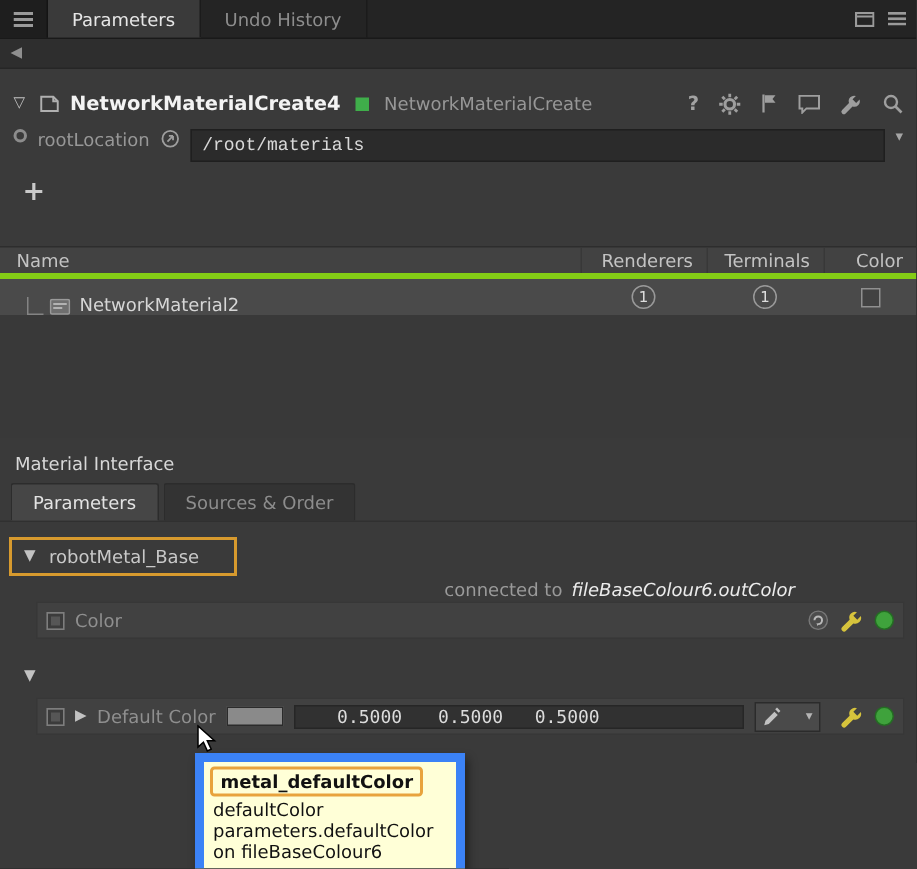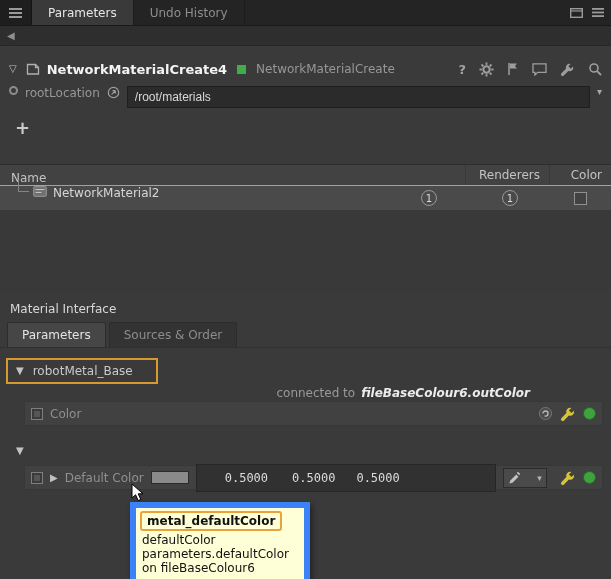--- a/index.html
+++ b/index.html
@@ -26,69 +26,69 @@
 .edit-flag{width:9px;height:9px;background:#3fae4a;margin:0 10px}
 .node-type{color:#979797}
 .nh-icons{margin-left:auto;display:flex;align-items:center;gap:13px}
 .nh-icons span{display:flex;align-items:center}
 .help-badge{color:#a2a2a2;font-weight:bold;font-size:13px}
 
 
 .rootloc{height:28px;margin-top:2px;display:flex;padding:0 9px;gap:7px}
 .state-dot{width:9px;height:9px;border:2px solid #8c8c8c;border-radius:50%;flex:none}
 .param-label{color:#979797;white-space:nowrap}
-.text-field{flex:1;height:22px;background:#2b2b2b;border:1px solid #1f1f1f;color:#d9d9d9;padding:0 7px;font-family:Liberation Sans, sans-serif;font-size:12px;outline:none}
+.text-field{flex:1;height:22px;background:#2b2b2b;border:1px solid #1f1f1f;color:#d9d9d9;padding:0 7px;font-family:Liberation Mono, monospace;font-size:12px;outline:none}
 .dd{color:#a5a5a5;font-size:10px}
 
 
 .add-row{height:24px;margin-top:2px;display:flex;align-items:center;padding-left:15px}
 .add-btn{color:#c9c9c9;font-size:18px;line-height:1;font-weight:bold;cursor:default}
 
 
 .nm-table{margin-top:24px}
-.t-head{height:22px;display:flex;align-items:flex-end;background:#424242;border-top:1px solid #2d2d2d;border-bottom:1px solid #84cc16;color:#c3c3c3}
+.t-head{height:22px;display:flex;align-items:center;background:#424242;border-top:1px solid #2d2d2d;border-bottom:4px solid #84cc16;color:#c3c3c3}
 .c-name{flex:1;padding-left:11px}
 .c-rend{width:84px;flex:none}
 .c-term{width:78px;flex:none}
 .c-col{width:62px;flex:none}
 .t-head .c-rend,.t-head .c-term,.t-head .c-col{border-left:1px solid #383838;height:100%;display:flex;align-items:center;justify-content:flex-end;padding-right:9px}
 .t-body{height:106px;background:#393939}
 .t-row{height:24px;display:flex;align-items:center;background:#4a4a4a}
-.name-cell{flex:1;display:flex;align-items:flex-start;height:100%}
+.name-cell{flex:1;display:flex;align-items:flex-end;height:100%}
 .branch{width:11px;height:12px;border-left:1px solid #848484;border-bottom:1px solid #848484;margin:-6px 4px 0 18px;flex:none}
 .row-icon{margin-right:6px;display:flex}
 .row-name{color:#d6d6d6}
 .t-row .c-rend,.t-row .c-term,.t-row .c-col{display:flex;justify-content:center;align-items:center}
 .badge{width:16px;height:16px;border:1px solid #999;border-radius:50%;font-size:10px;color:#ddd;display:flex;align-items:center;justify-content:center}
 .cb{width:13px;height:13px;border:1px solid #909090;background:#424242}
 
 
 .mi-title{padding:10px 0 0 10px;color:#d8d8d8}
 .mi-tabs{margin-top:6px;display:flex;align-items:flex-end;gap:3px;padding-left:7px;height:26px;border-bottom:1px solid #303030}
 .mtab{padding:5px 14px;color:#8d8d8d;background:#333;border:1px solid #2c2c2c;border-bottom:none;border-radius:2px 2px 0 0;cursor:default}
 .mtab.active{background:#464646;color:#e3e3e3}
 .mi-content{padding-top:10px}
 
 .group-header{display:flex;align-items:center}
 .orange-box{display:flex;align-items:center;gap:9px;border:2px solid #d79a2e;padding:4px 8px;margin-left:6px;width:152px}
 .group-label{color:#c9c9c9;white-space:nowrap}
 .group-header.plain{padding-left:16px;gap:9px;height:22px;margin-top:14px}
 
 .connected-row{height:15px;margin-top:1px;display:flex;justify-content:flex-end;align-items:center;padding-right:81px;color:#9a9a9a}
-.conn-target{color:#ececec;font-weight:bold;font-style:italic;margin-left:6px}
+.conn-target{color:#ececec;font-weight:normal;font-style:italic;margin-left:6px}
 
 .widget-row{height:25px;margin:1px 8px 0 24px;background:#414141;border:1px solid #373737;display:flex;align-items:center;padding:0 6px;gap:7px}
 .default-row{margin-top:3px}
 .param-box{width:12px;height:12px;border:1px solid #7e7e7e;background:#565656;box-shadow:inset 0 0 0 2px #3b3b3b;flex:none}
 .wlabel{color:#8f8f8f;white-space:nowrap}
 .row-icons{margin-left:auto;display:flex;align-items:center;gap:7px}
 .row-icons span{display:flex;align-items:center}
 .green-dot{width:13px;height:13px;border-radius:50%;background:#3fa23c;border:1px solid #246d23}
 .swatch{width:38px;height:13px;background:#8a8a8a;border:1px solid #2b2b2b;flex:none}
-.values{width:300px;height:28px;background:#313131;border:1px solid #262626;display:flex;align-items:center;
+.values{width:300px;height:16px;background:#313131;border:1px solid #262626;display:flex;align-items:center;
   font-family:"DejaVu Sans Mono","Liberation Mono",monospace;color:#dcdcdc;flex:none}
 .values span{margin-left:28px;min-width:43px}
 .values span:nth-child(2){margin-left:24px}
 .values span:nth-child(3){margin-left:21px}
 .picker-btn{width:44px;height:20px;background:#4a4a4a;border:1px solid #2b2b2b;display:flex;align-items:center;justify-content:space-between;padding:0 4px;flex:none}
 .picker-dd{color:#b5b5b5;font-size:9px}
 
 
 .cursor{position:absolute;left:131px;top:483px;z-index:20}
 .tooltip{position:absolute;left:130px;top:502px;z-index:19;background:#ffffd7;border:6px solid #3b82f6;color:#111;
@@ -203,20 +203,21 @@
   </div>
 
   <div class="add-row">
     <span class="add-btn">+</span>
   </div>
 
   <div class="nm-table">
     <div class="t-head">
       <span class="c-name">Name</span>
       <span class="c-rend">Renderers</span>
+      <span class="c-term">Terminals</span>
       <span class="c-col">Color</span>
     </div>
     <div class="t-body">
       <div class="t-row">
         <div class="name-cell">
           <span class="branch"></span>
           <span class="row-icon">
             <svg width="14" height="11" viewBox="0 0 14 11">
                 <rect x="0.7" y="0.7" width="12.6" height="9.6" rx="1" fill="#6f6f6f" stroke="#9a9a9a"></rect>
                 <line x1="2.5" y1="3.6" x2="11.5" y2="3.6" stroke="#c9c9c9"></line>

